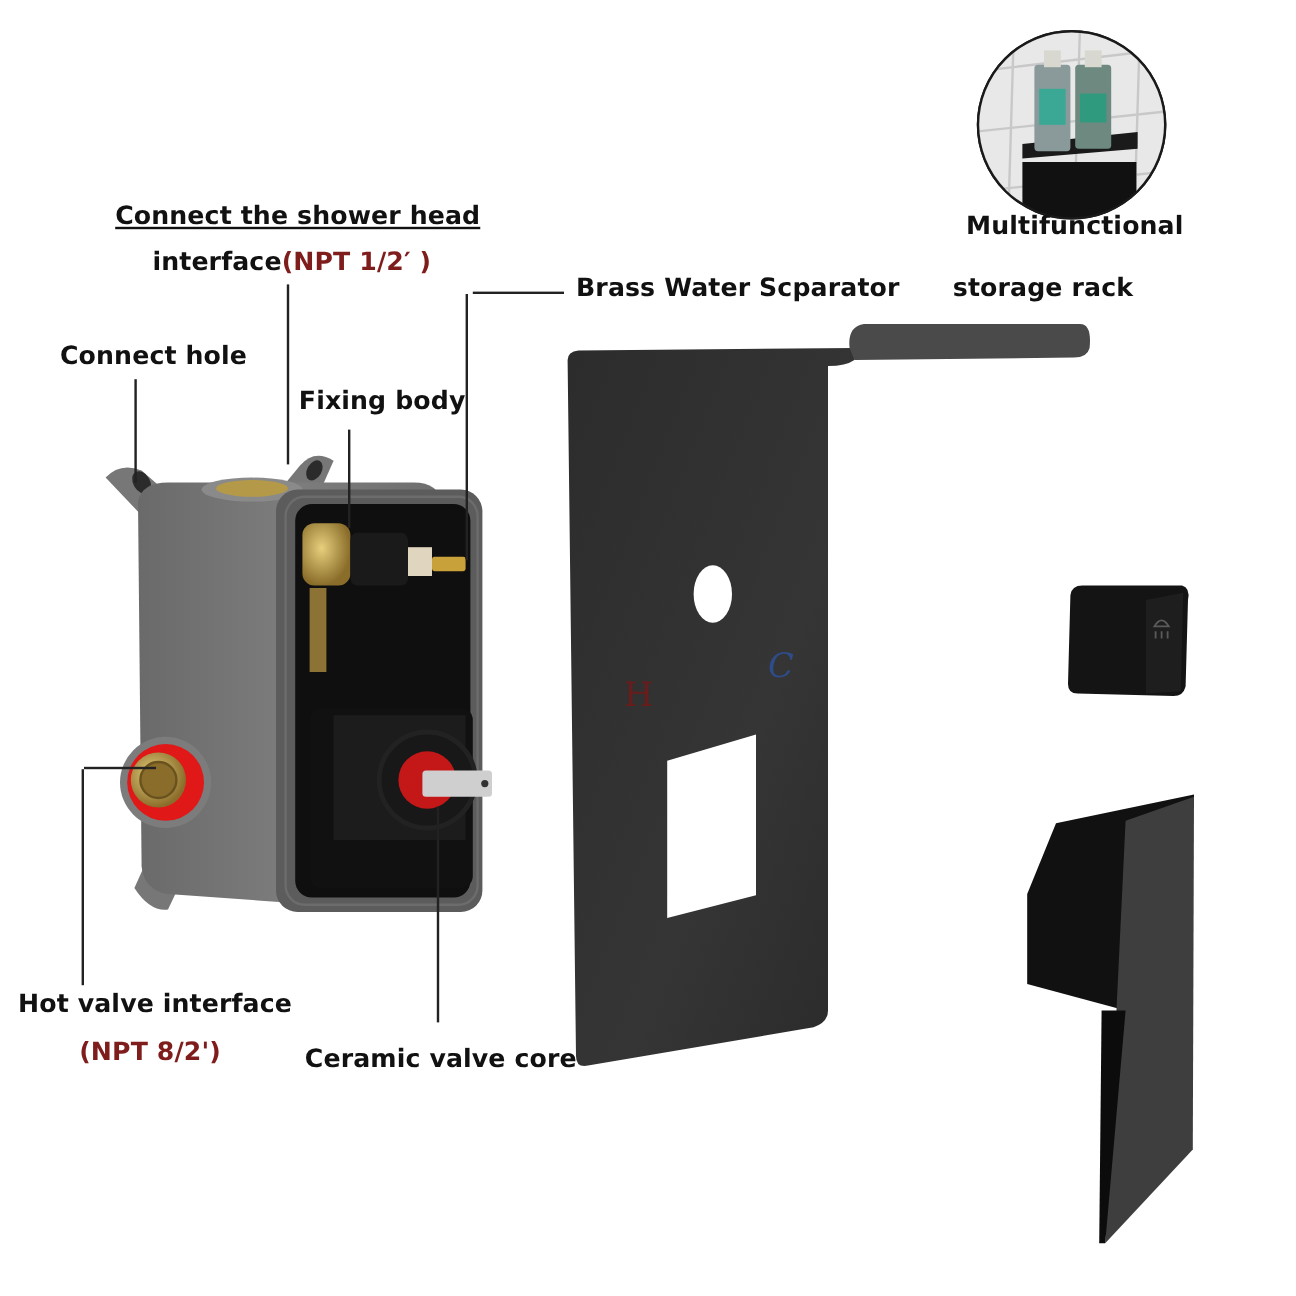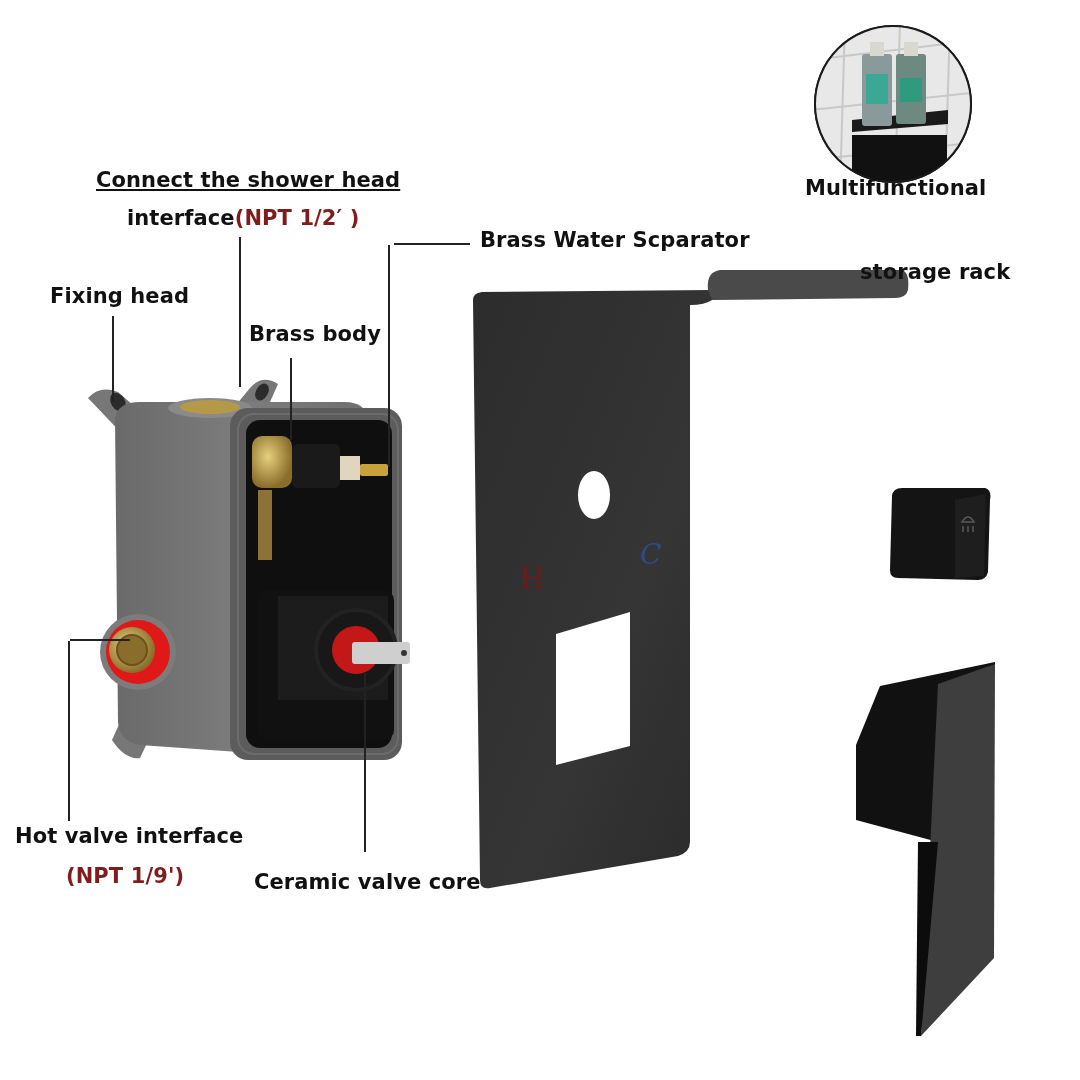--- a/index.html
+++ b/index.html
@@ -126,19 +126,19 @@
 <div class="line" style="left:290px; top:358px; width:2px; height:82px;"></div>
 <div class="line" style="left:70px; top:639px; width:60px; height:2px;"></div>
 <div class="line" style="left:68px; top:641px; width:2px; height:180px;"></div>
 <div class="line" style="left:364px; top:672px; width:2px; height:180px;"></div>
 
 <div class="label" style="left:96px; top:168px;text-decoration:underline;">Connect the shower head</div>
 <div class="label" style="left:127px; top:206px;">
   <span>interface</span><span class="red">(NPT 1/2′  )</span>
 </div>
 <div class="label" style="left:480px; top:228px;">Brass Water Scparator</div>
-<div class="label" style="left:50px; top:284px;">Fixing head</div>
-<div class="label" style="left:249px; top:322px;">Brass body</div>
+<div class="label" style="left:50px; top:284px;">Connect hole</div>
+<div class="label" style="left:249px; top:322px;">Fixing body</div>
 <div class="label" style="left:15px; top:824px;">Hot valve interface</div>
-<div class="label red" style="left:66px; top:864px;">(NPT 1/9')</div>
+<div class="label red" style="left:66px; top:864px;">(NPT 8/2')</div>
 <div class="label" style="left:254px; top:870px;text-align:center;">Ceramic valve core</div>
 <div class="label" style="left:805px; top:176px;">Multifunctional</div>
-<div class="label" style="left:860px; top:228px;margin-top:32px;">storage rack</div>
+<div class="label" style="left:794px; top:228px;">storage rack</div>
 
 </body></html>

